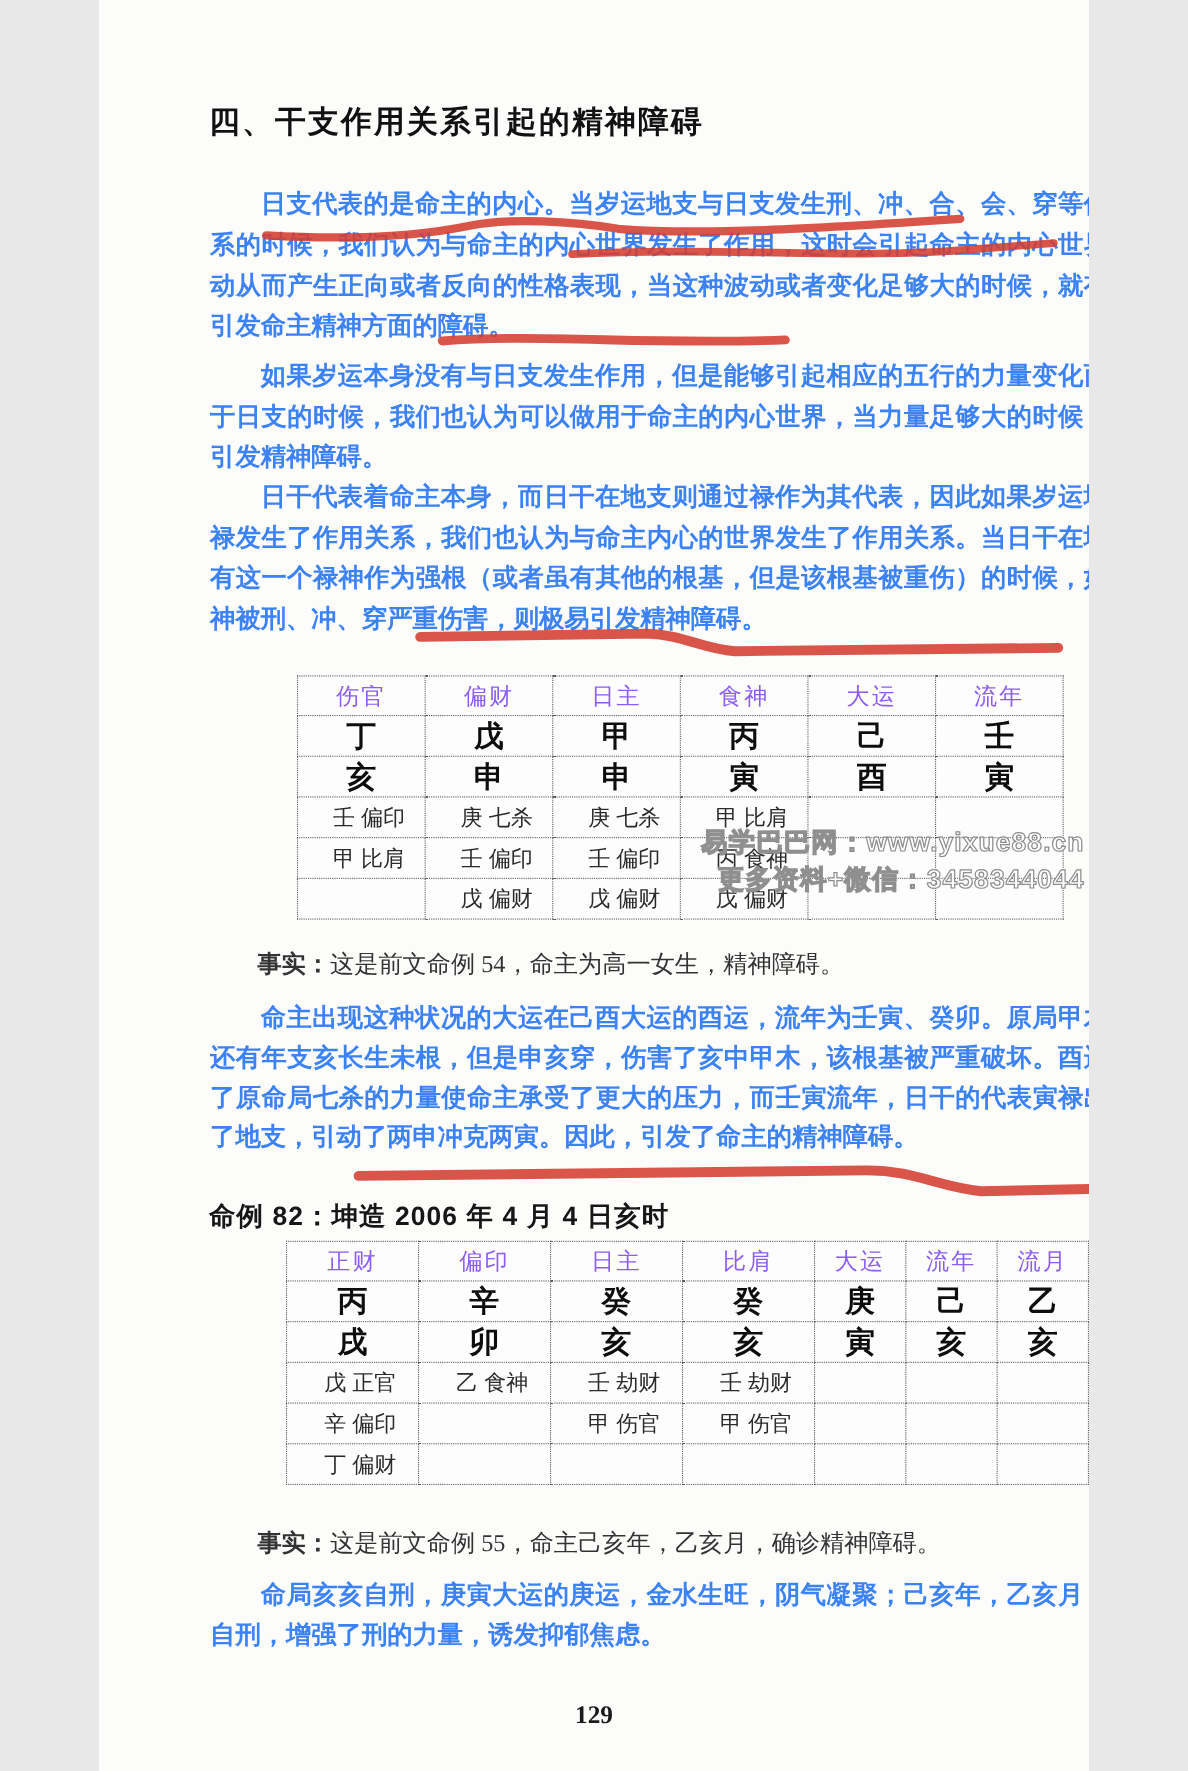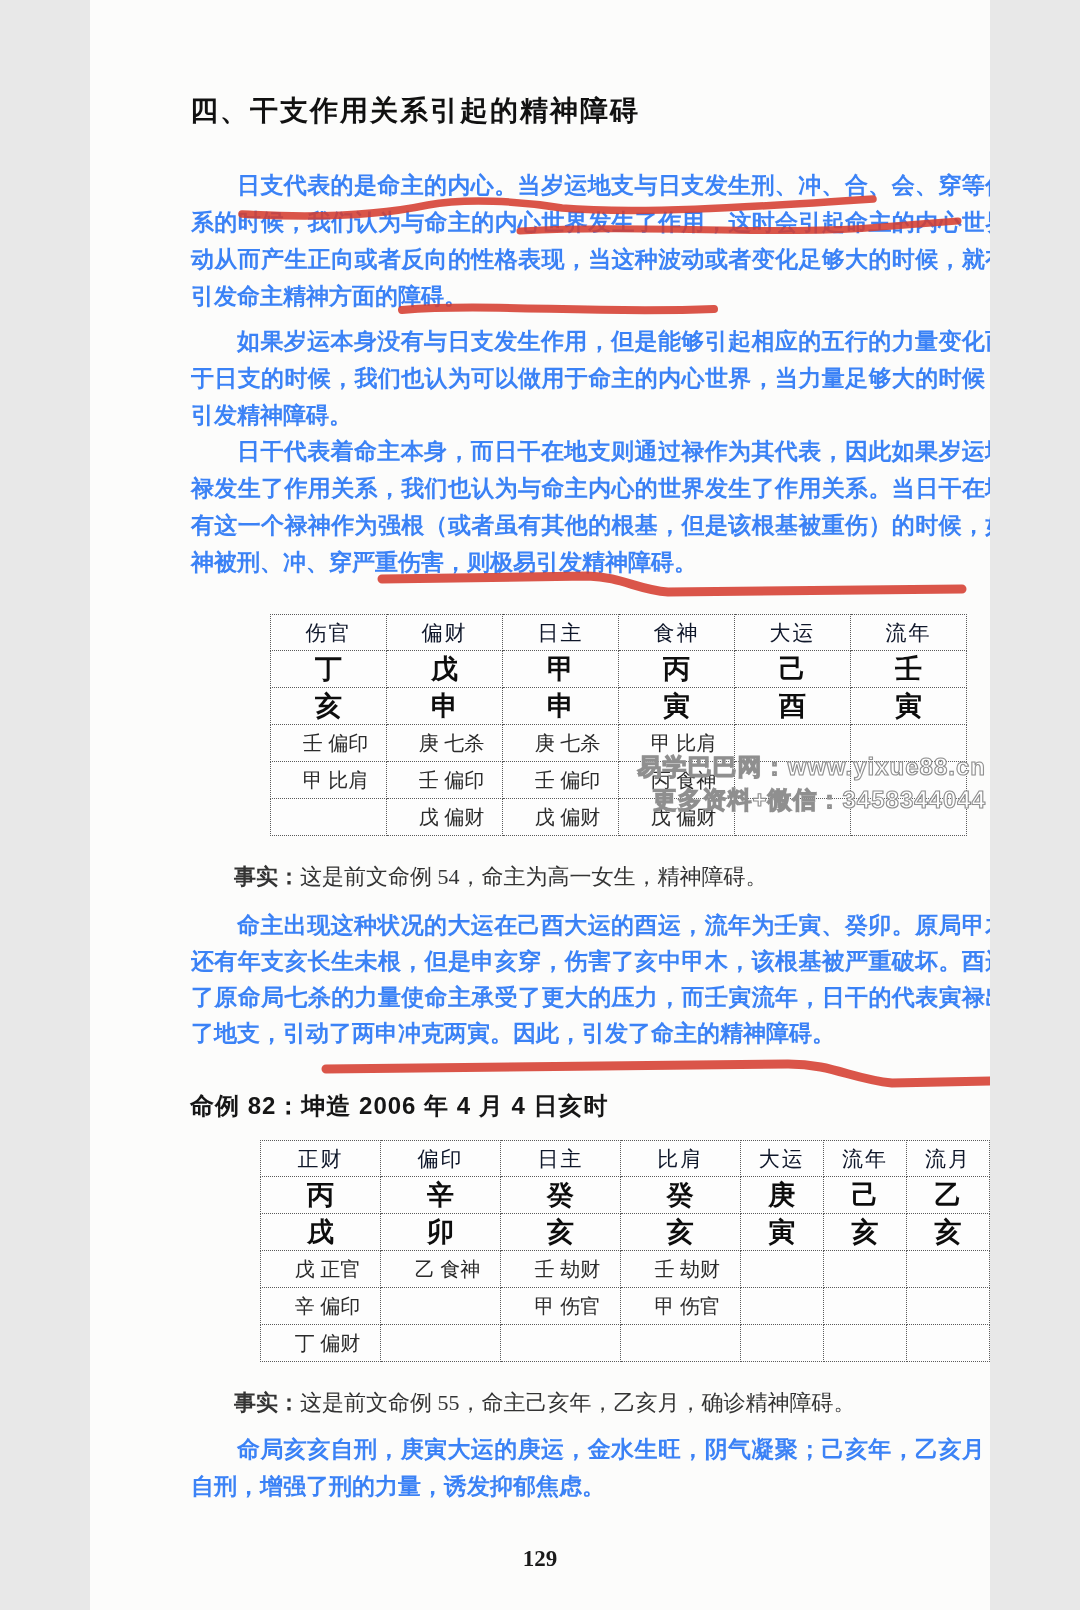--- a/index.html
+++ b/index.html
@@ -35,29 +35,29 @@
   }
   .h54{top:582px;}
   .h55{top:1090px;}
   table.bazi{
     position:absolute;
     border-collapse:collapse;
     table-layout:fixed;
     background:#fdfdfd;
   }
   table.t1{left:180px;top:614px;}
-  table.t2{left:170px;top:1128px;margin-top:12px;}
+  table.t2{left:170px;top:1128px;}
   table.bazi td{
     border:1px dotted #5a5a5a;
     text-align:center;
     padding:0;
     overflow:hidden;
     white-space:nowrap;
   }
-  tr.hdr td{height:35px;font-size:21px;color:#0f172a;letter-spacing:2px;}
+  tr.hdr td{height:35px;font-size:21px;color:#8b5cf6;letter-spacing:2px;}
   tr.stems td, tr.branches td{height:36px;font-size:27px;font-weight:bold;color:#0d0d0d;}
   tr.hiddenrow td{height:36px;font-size:20px;color:#2b2b2b;text-align:center;padding-left:14px;}
   .fact{
     position:absolute;left:100px;width:864px;
     font-family:"Liberation Serif", serif;
     font-size:22px;line-height:34px;margin:0;
     text-indent:2em;color:#333;
   }
   .fact1{top:860px;}
   .fact2{top:1386px;}

